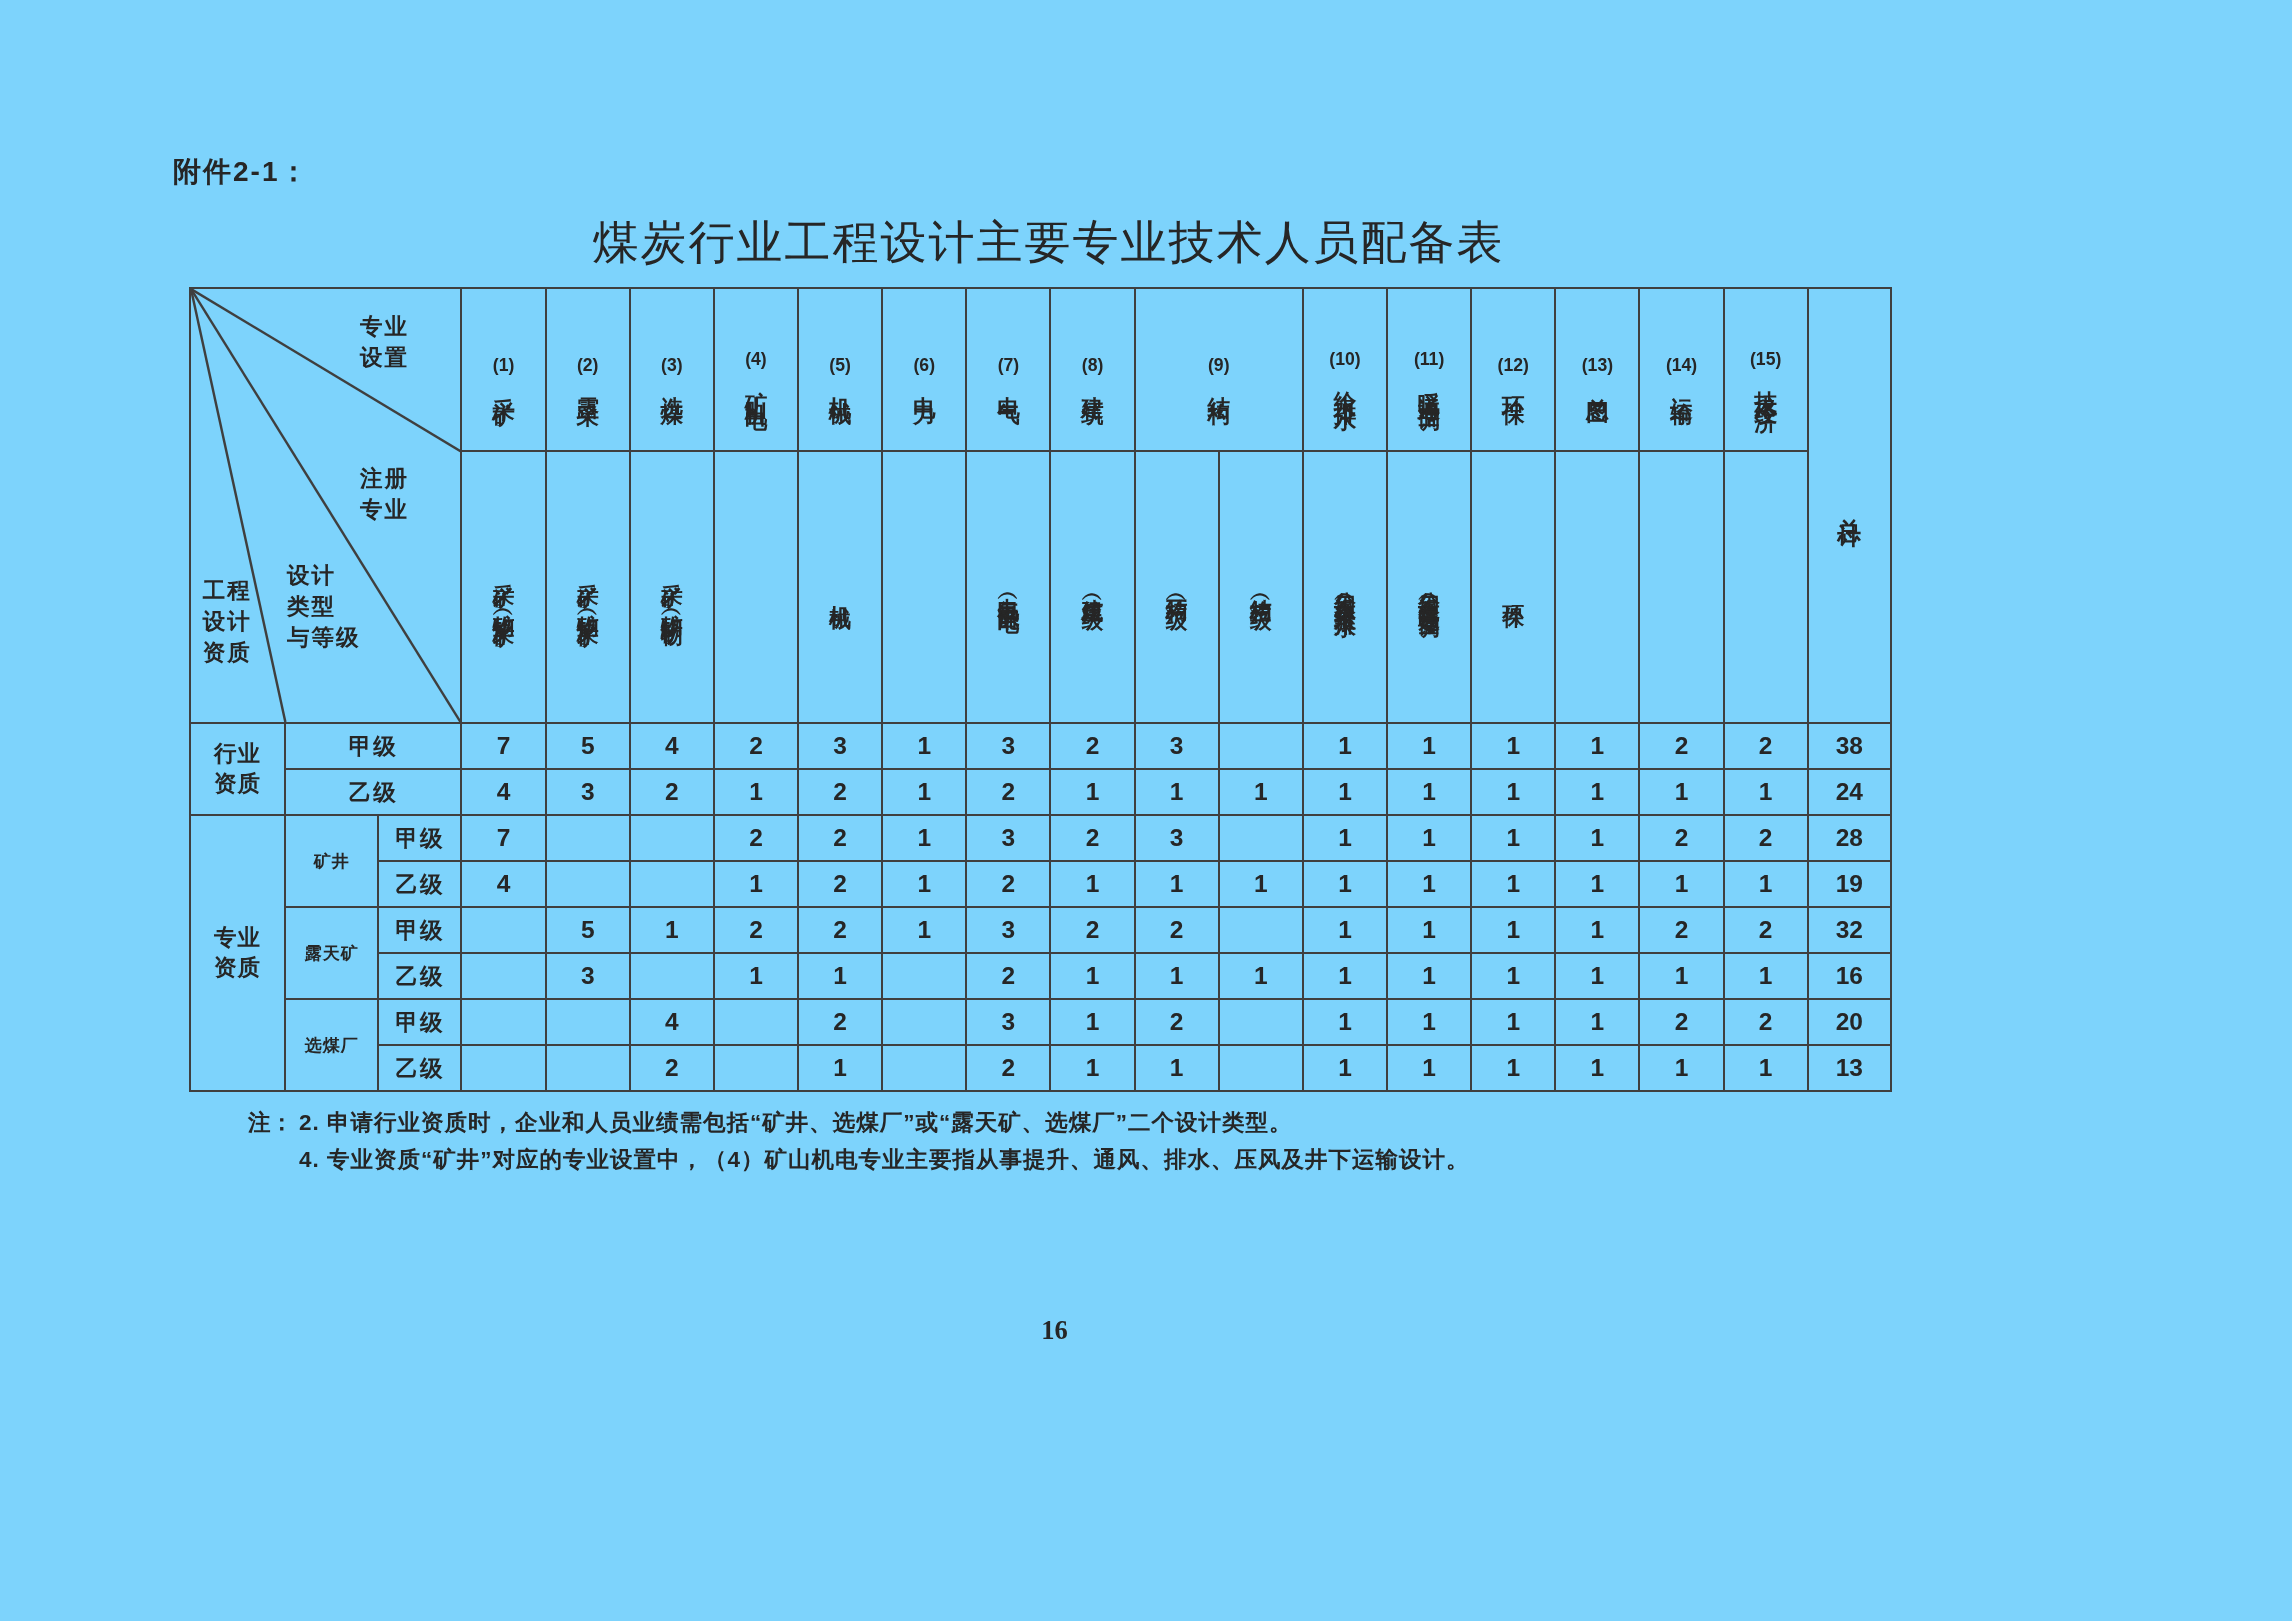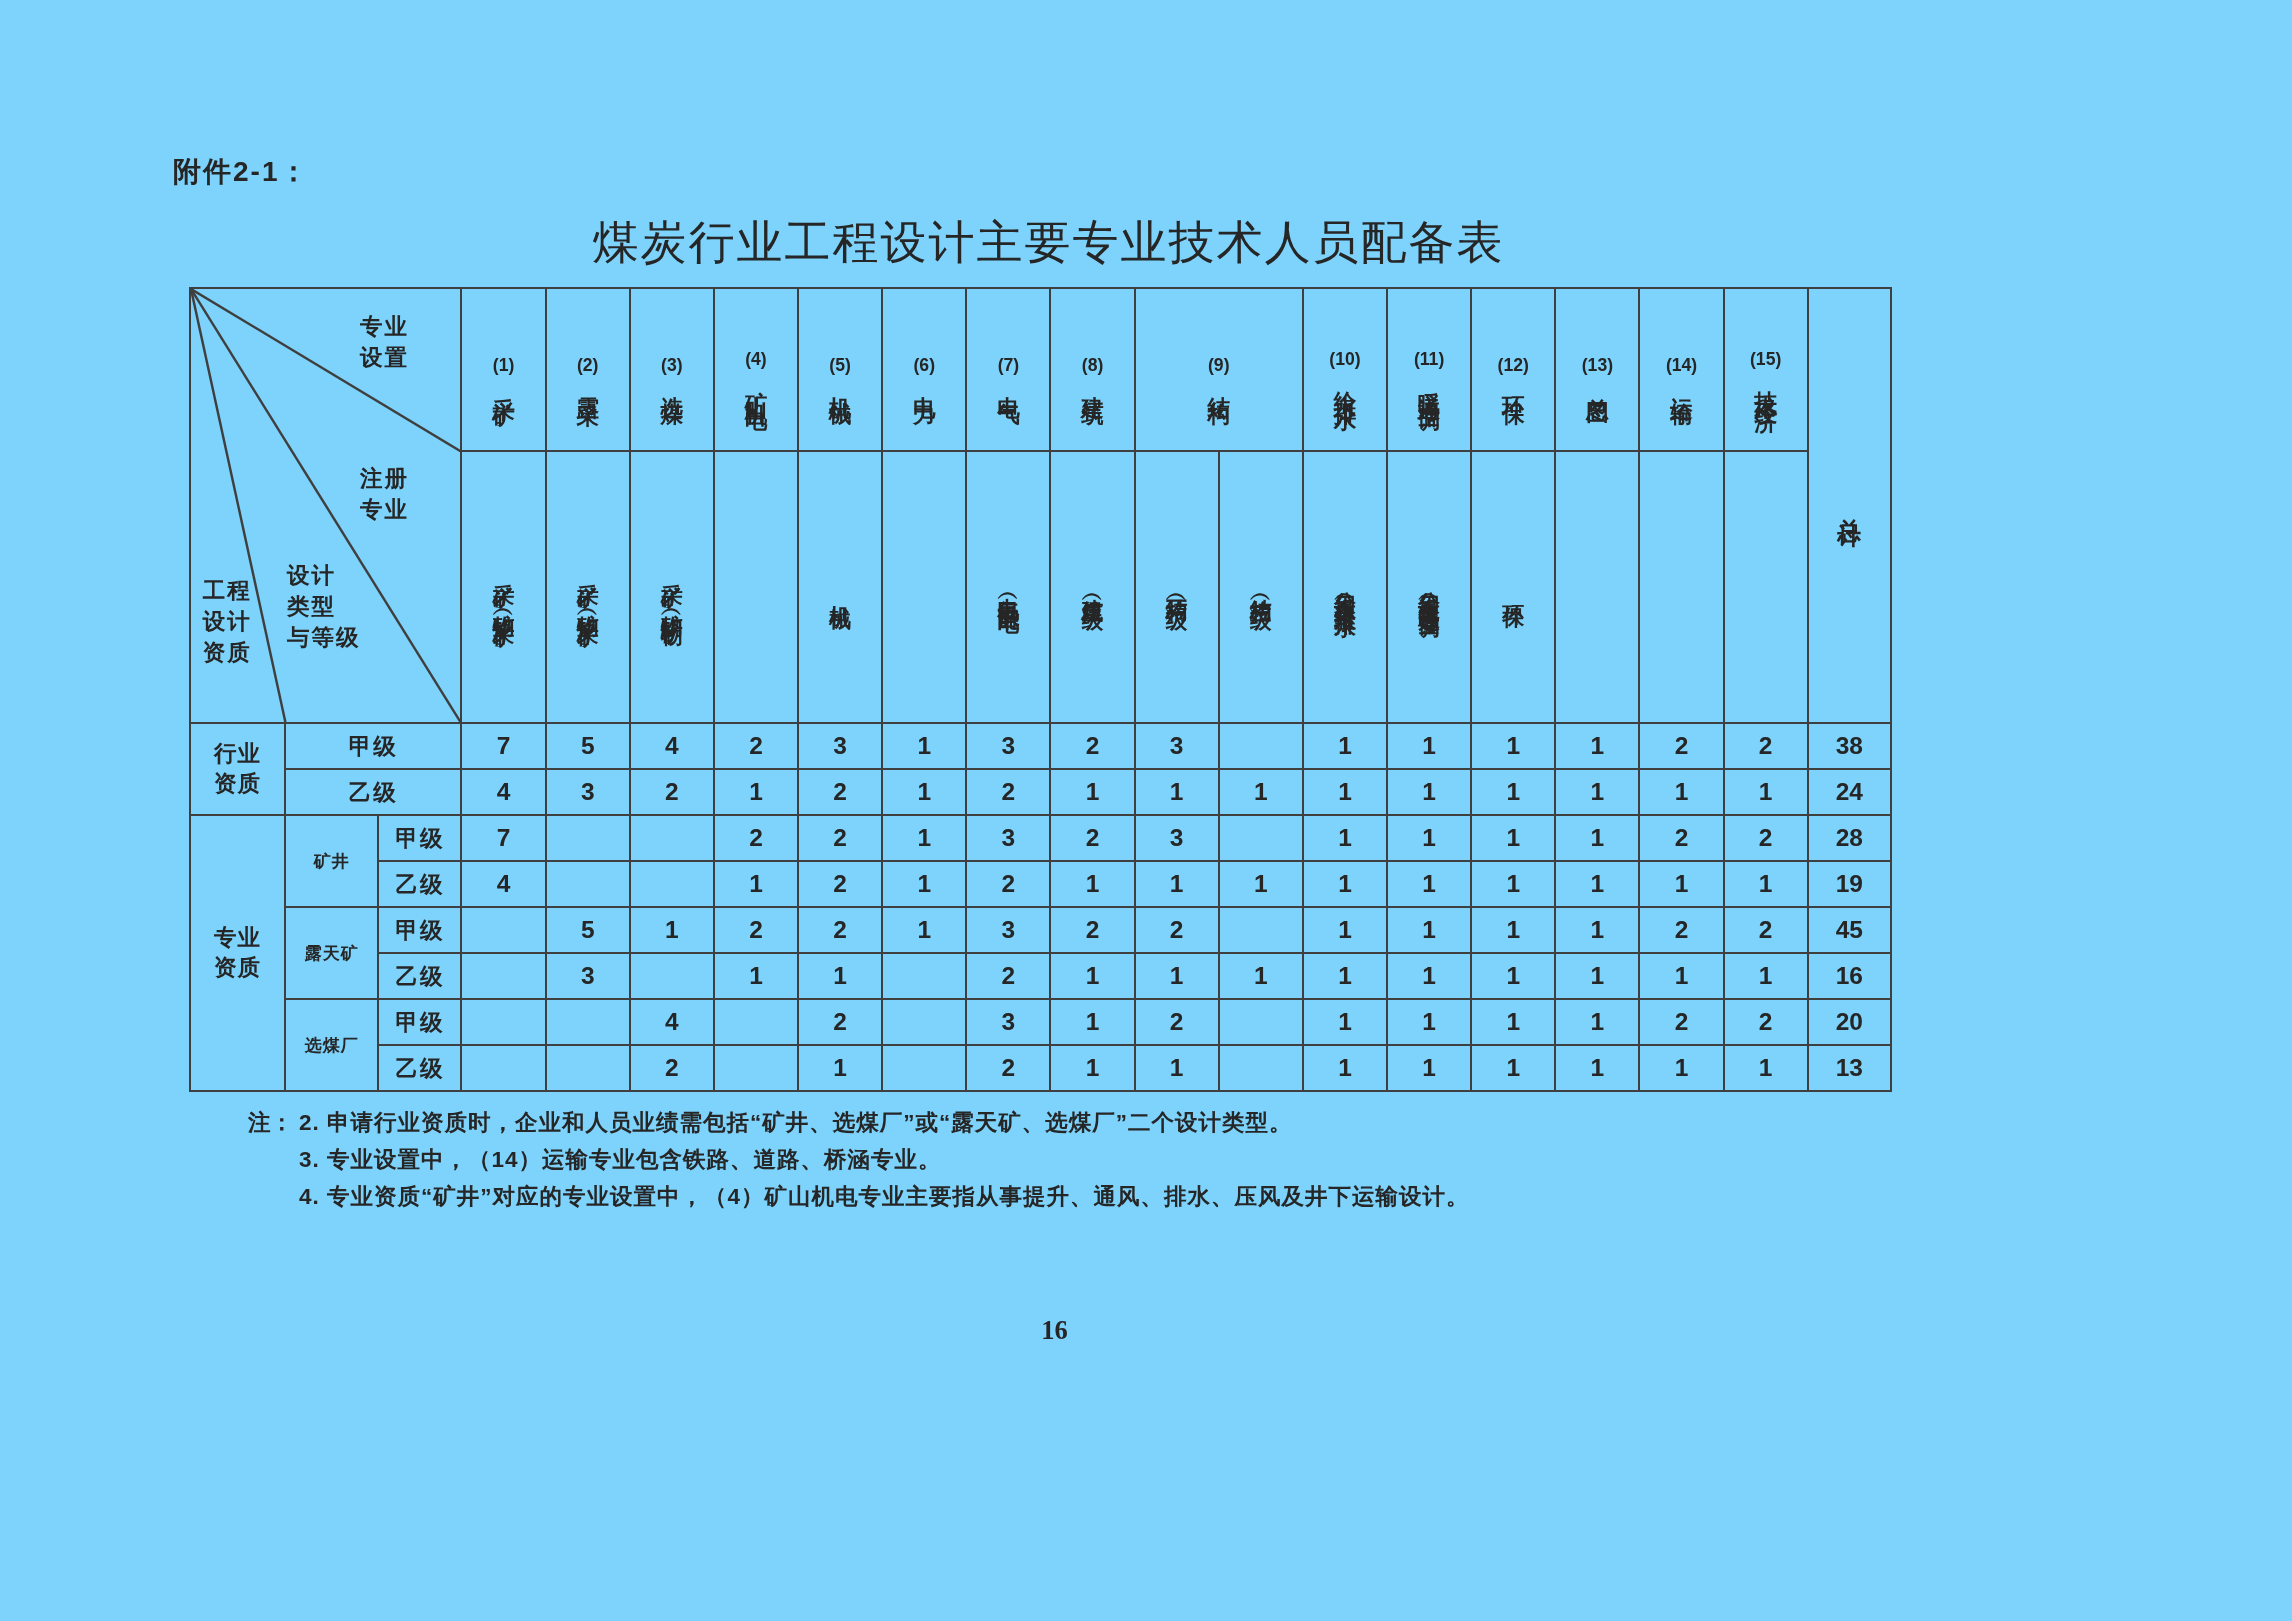--- a/index.html
+++ b/index.html
@@ -346,21 +346,21 @@
           <td class="valcell">3</td>
           <td class="valcell">2</td>
           <td class="valcell">2</td>
           <td class="valcell"></td>
           <td class="valcell">1</td>
           <td class="valcell">1</td>
           <td class="valcell">1</td>
           <td class="valcell">1</td>
           <td class="valcell">2</td>
           <td class="valcell">2</td>
-          <td class="totcell">45</td>
+          <td class="totcell">32</td>
         </tr>
         <tr class="drow">
           <td class="grlabel" colspan="1">乙级</td>
           <td class="valcell"></td>
           <td class="valcell">3</td>
           <td class="valcell"></td>
           <td class="valcell">1</td>
           <td class="valcell">1</td>
           <td class="valcell"></td>
           <td class="valcell">2</td>
@@ -416,21 +416,20 @@
           <td class="valcell">1</td>
           <td class="totcell">13</td>
         </tr>
       </tbody>
   </table>
 
   <div class="notes">
     <div class="notes-label">注：</div>
     <div class="notes-items" id="notes-items">
         <div class="note-line">2. 申请行业资质时，企业和人员业绩需包括“矿井、选煤厂”或“露天矿、选煤厂”二个设计类型。</div>
-        <div class="note-line">3. 专业设置中，（14）运输专业包含铁路、道路、桥涵专业。</div>
         <div class="note-line">4. 专业资质“矿井”对应的专业设置中，（4）矿山机电专业主要指从事提升、通风、排水、压风及井下运输设计。</div>
       </div>
   </div>
 
   <div class="page-number">16</div>
 
 </div>
 
 
 </body></html>

